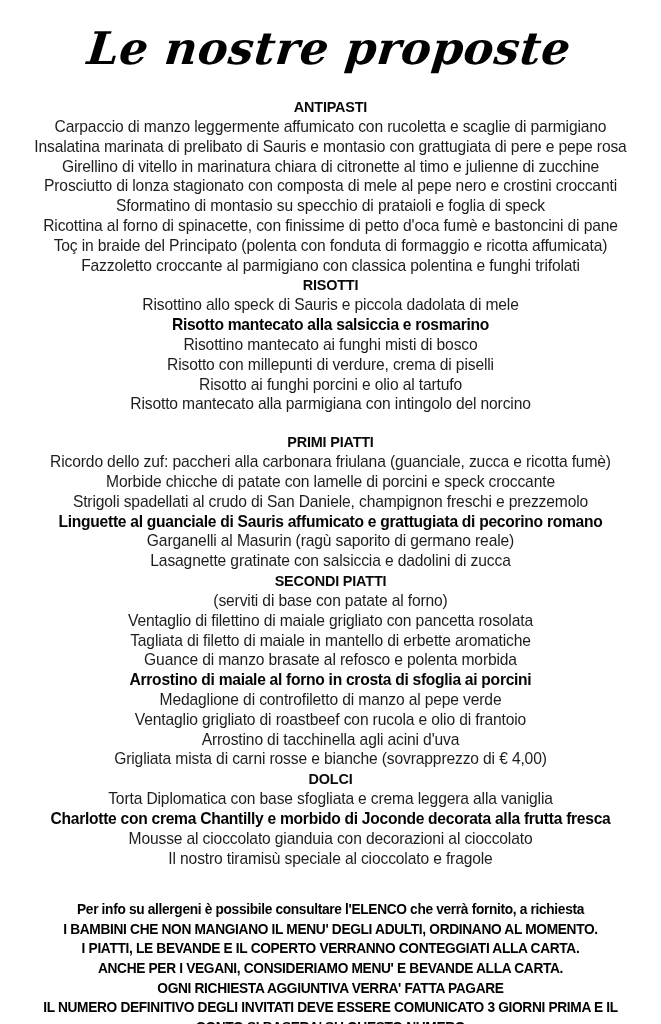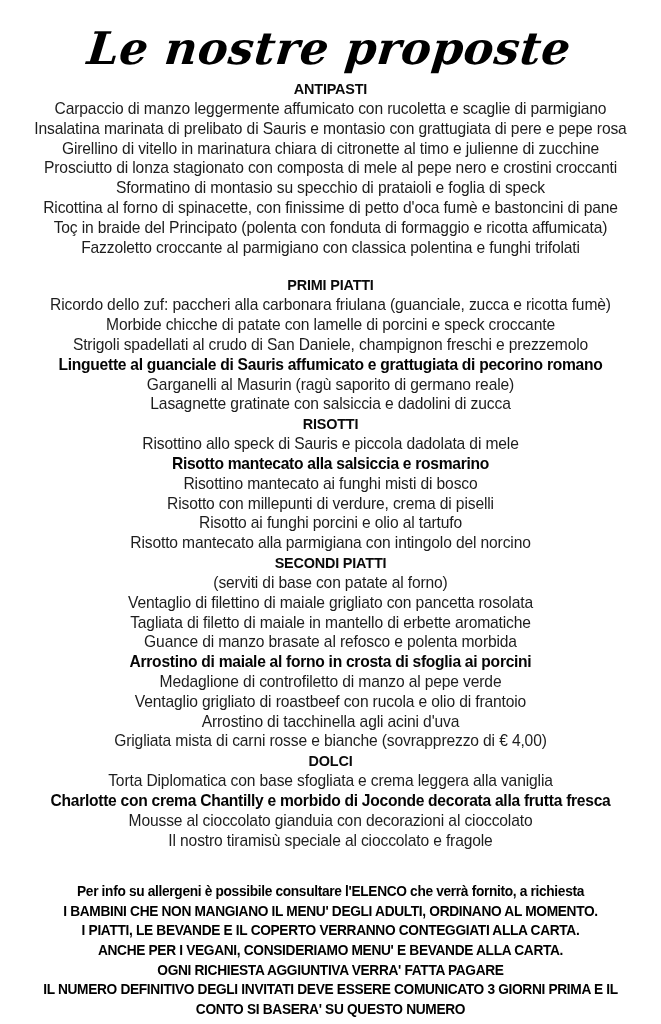--- a/index.html
+++ b/index.html
@@ -34,21 +34,21 @@
     line-height: 1;
     letter-spacing: 0.5px;
     color: #000000;
     padding-top: 26px;
     padding-bottom: 0;
     transform: skewX(-6deg);
   }
 
   
   .menu-body {
-    margin-top: 8px;
+    margin-top: 26px;
     text-align: center;
   }
 
   .section { }
 
   .section-gap-before { margin-top: 18px; }
 
   .section-header {
     font-family: "Liberation Sans", sans-serif;
     font-weight: 700;
@@ -108,37 +108,37 @@
         <div class="section-header" style="transform: matrix(0.93, 0, 0, 1, 0, 0);">ANTIPASTI</div>
         <div class="dish" style="transform: matrix(0.965, 0, 0, 1, 0, 0);">Carpaccio di manzo leggermente affumicato con rucoletta e scaglie di parmigiano</div>
         <div class="dish" style="transform: matrix(0.965, 0, 0, 1, 0, 0);">Insalatina marinata di prelibato di Sauris e montasio con grattugiata di pere e pepe rosa</div>
         <div class="dish" style="transform: matrix(0.965, 0, 0, 1, 0, 0);">Girellino di vitello in marinatura chiara di citronette al timo e julienne di zucchine</div>
         <div class="dish" style="transform: matrix(0.965, 0, 0, 1, 0, 0);">Prosciutto di lonza stagionato con composta di mele al pepe nero e crostini croccanti</div>
         <div class="dish" style="transform: matrix(0.965, 0, 0, 1, 0, 0);">Sformatino di montasio su specchio di prataioli e foglia di speck</div>
         <div class="dish" style="transform: matrix(0.965, 0, 0, 1, 0, 0);">Ricottina al forno di spinacette, con finissime di petto d'oca fumè e bastoncini di pane</div>
         <div class="dish" style="transform: matrix(0.965, 0, 0, 1, 0, 0);">Toç in braide del Principato (polenta con fonduta di formaggio e ricotta affumicata)</div>
         <div class="dish" style="transform: matrix(0.965, 0, 0, 1, 0, 0);">Fazzoletto croccante al parmigiano con classica polentina e funghi trifolati</div>
       </div>
+      <div class="section">
+        <div class="section-header" style="transform: matrix(0.93, 0, 0, 1, 0, 0);">RISOTTI</div>
+        <div class="dish" style="transform: matrix(0.965, 0, 0, 1, 0, 0);">Risottino allo speck di Sauris e piccola dadolata di mele</div>
+        <div class="dish is-bold" style="transform: matrix(0.965, 0, 0, 1, 0, 0);">Risotto mantecato alla salsiccia e rosmarino</div>
+        <div class="dish" style="transform: matrix(0.965, 0, 0, 1, 0, 0);">Risottino mantecato ai funghi misti di bosco</div>
+        <div class="dish" style="transform: matrix(0.965, 0, 0, 1, 0, 0);">Risotto con millepunti di verdure, crema di piselli</div>
+        <div class="dish" style="transform: matrix(0.965, 0, 0, 1, 0, 0);">Risotto ai funghi porcini e olio al tartufo</div>
+        <div class="dish" style="transform: matrix(0.965, 0, 0, 1, 0, 0);">Risotto mantecato alla parmigiana con intingolo del norcino</div>
+      </div>
       <div class="section section-gap-before">
         <div class="section-header" style="transform: matrix(0.93, 0, 0, 1, 0, 0);">PRIMI PIATTI</div>
         <div class="dish" style="transform: matrix(0.965, 0, 0, 1, 0, 0);">Ricordo dello zuf: paccheri alla carbonara friulana (guanciale, zucca e ricotta fumè)</div>
         <div class="dish" style="transform: matrix(0.965, 0, 0, 1, 0, 0);">Morbide chicche di patate con lamelle di porcini e speck croccante</div>
         <div class="dish" style="transform: matrix(0.965, 0, 0, 1, 0, 0);">Strigoli spadellati al crudo di San Daniele, champignon freschi e prezzemolo</div>
         <div class="dish is-bold" style="transform: matrix(0.965, 0, 0, 1, 0, 0);">Linguette al guanciale di Sauris affumicato e grattugiata di pecorino romano</div>
         <div class="dish" style="transform: matrix(0.965, 0, 0, 1, 0, 0);">Garganelli al Masurin (ragù saporito di germano reale)</div>
         <div class="dish" style="transform: matrix(0.965, 0, 0, 1, 0, 0);">Lasagnette gratinate con salsiccia e dadolini di zucca</div>
-      </div>
-      <div class="section">
-        <div class="section-header" style="transform: matrix(0.93, 0, 0, 1, 0, 0);">RISOTTI</div>
-        <div class="dish" style="transform: matrix(0.965, 0, 0, 1, 0, 0);">Risottino allo speck di Sauris e piccola dadolata di mele</div>
-        <div class="dish is-bold" style="transform: matrix(0.965, 0, 0, 1, 0, 0);">Risotto mantecato alla salsiccia e rosmarino</div>
-        <div class="dish" style="transform: matrix(0.965, 0, 0, 1, 0, 0);">Risottino mantecato ai funghi misti di bosco</div>
-        <div class="dish" style="transform: matrix(0.965, 0, 0, 1, 0, 0);">Risotto con millepunti di verdure, crema di piselli</div>
-        <div class="dish" style="transform: matrix(0.965, 0, 0, 1, 0, 0);">Risotto ai funghi porcini e olio al tartufo</div>
-        <div class="dish" style="transform: matrix(0.965, 0, 0, 1, 0, 0);">Risotto mantecato alla parmigiana con intingolo del norcino</div>
       </div>
       <div class="section">
         <div class="section-header" style="transform: matrix(0.93, 0, 0, 1, 0, 0);">SECONDI PIATTI</div>
         <div class="dish" style="transform: matrix(0.965, 0, 0, 1, 0, 0);">(serviti di base con patate al forno)</div>
         <div class="dish" style="transform: matrix(0.965, 0, 0, 1, 0, 0);">Ventaglio di filettino di maiale grigliato con pancetta rosolata</div>
         <div class="dish" style="transform: matrix(0.965, 0, 0, 1, 0, 0);">Tagliata di filetto di maiale in mantello di erbette aromatiche</div>
         <div class="dish" style="transform: matrix(0.965, 0, 0, 1, 0, 0);">Guance di manzo brasate al refosco e polenta morbida</div>
         <div class="dish is-bold" style="transform: matrix(0.965, 0, 0, 1, 0, 0);">Arrostino di maiale al forno in crosta di sfoglia ai porcini</div>
         <div class="dish" style="transform: matrix(0.965, 0, 0, 1, 0, 0);">Medaglione di controfiletto di manzo al pepe verde</div>
         <div class="dish" style="transform: matrix(0.965, 0, 0, 1, 0, 0);">Ventaglio grigliato di roastbeef con rucola e olio di frantoio</div>

